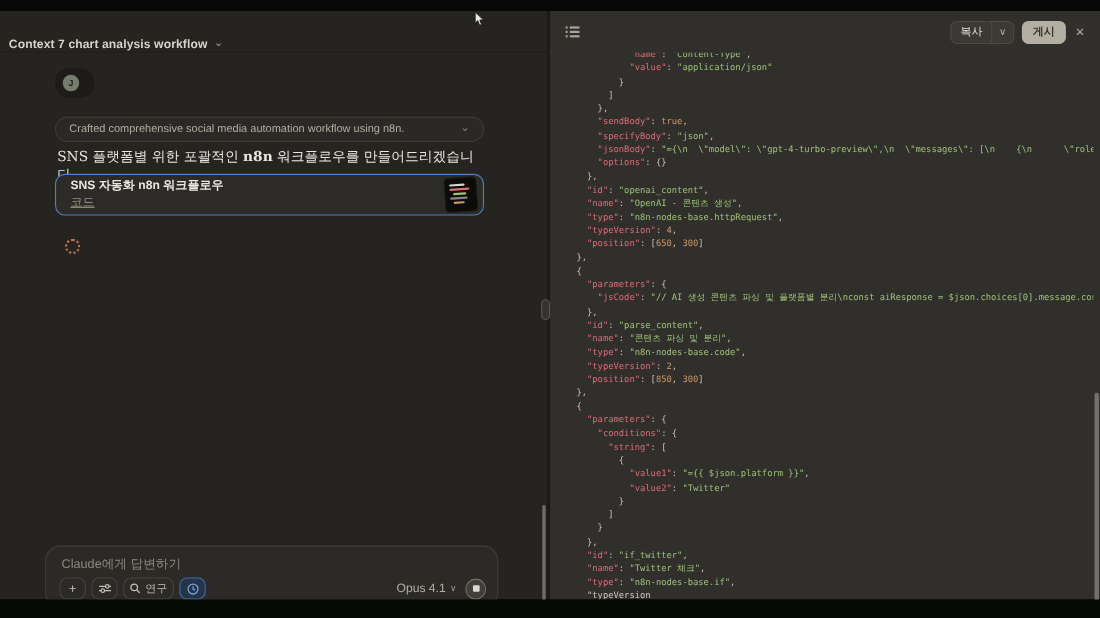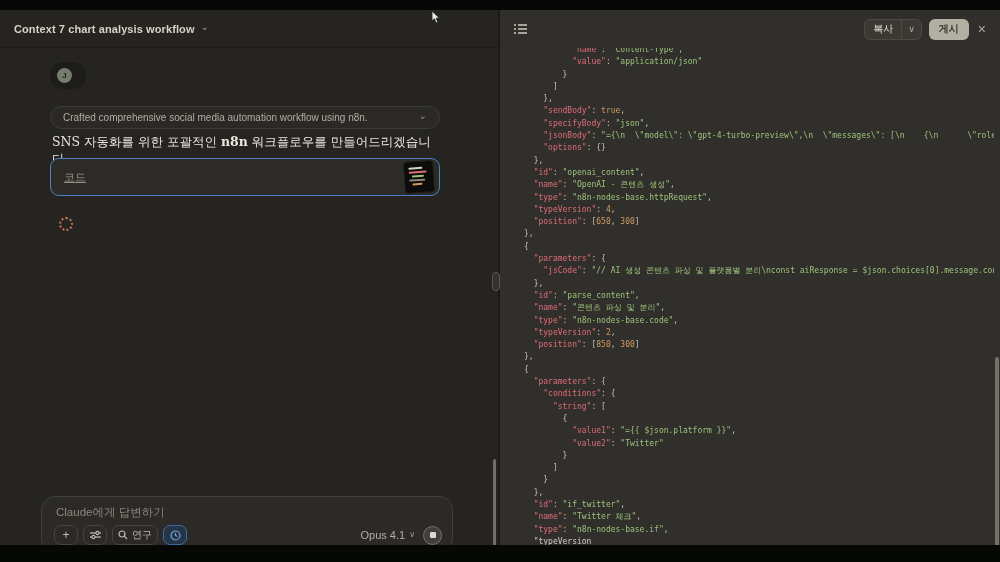--- a/index.html
+++ b/index.html
@@ -10,21 +10,21 @@
     -webkit-font-smoothing:antialiased;
   }
   
   .bar-top   { position:absolute; left:0; top:0; width:1000px; height:10px; background:#070707; }
   .bar-bottom{ position:absolute; left:0; top:545px; width:1000px; height:17px; background:#060806; }
 
   
   .chat-panel { position:absolute; left:0; top:10px; width:498px; height:535px; background:#252421; }
   .chat-header {
     position:absolute; left:0; top:0; width:100%; height:38px;
-    display:flex; align-items:center; padding-left:14px; gap:6px;
+    display:flex; align-items:flex-end; padding-left:8px; gap:6px;
     border-bottom:1px solid #1e1d1a;
   }
   .chat-title { font-size:11px; font-weight:600; color:#d8d3c8; letter-spacing:.1px; }
   .chev { font-size:10px; color:#a09b90; line-height:1; transform:translateY(-2px); }
 
   .user-row { position:absolute; left:50px; top:52px; }
   .user-bubble {
     display:inline-flex; align-items:center; gap:7px;
     background:#1d1c19; border-radius:13px; padding:6px 14px 6px 7px;
   }
@@ -164,24 +164,25 @@
       <div class="user-bubble">
         <span class="avatar">J</span>
       </div>
     </div>
 
     <div class="thinking-bar">
       <span class="thinking-text">Crafted comprehensive social media automation workflow using n8n.</span>
       <span class="thinking-chev">⌄</span>
     </div>
 
-    <div class="assistant-text"><span>SNS 자동화를 위한 포괄적인 </span><b>n8n</b><span> 워크플로우를 만들어드리겠습니다.</span></div>
+    <div class="assistant-text"><span>SNS 플랫폼별 위한 포괄적인 </span><b>n8n</b><span> 워크플로우를 만들어드리겠습니다.</span></div>
 
     <div class="artifact-card">
       <div class="artifact-meta">
+        <div class="artifact-title">SNS 자동화 n8n 워크플로우</div>
         <div class="artifact-subtitle">코드</div>
       </div>
       <div class="artifact-thumb">
         <i style="left:4px; top:5px;  width:14px; background:#d8d4ca;"></i>
         <i style="left:4px; top:9px;  width:18px; background:#e06c76;"></i>
         <i style="left:7px; top:13px; width:12px; background:#9dc379;"></i>
         <i style="left:4px; top:17px; width:16px; background:#8a877e;"></i>
         <i style="left:7px; top:21px; width:10px; background:#cf9a62;"></i>
       </div>
     </div>

